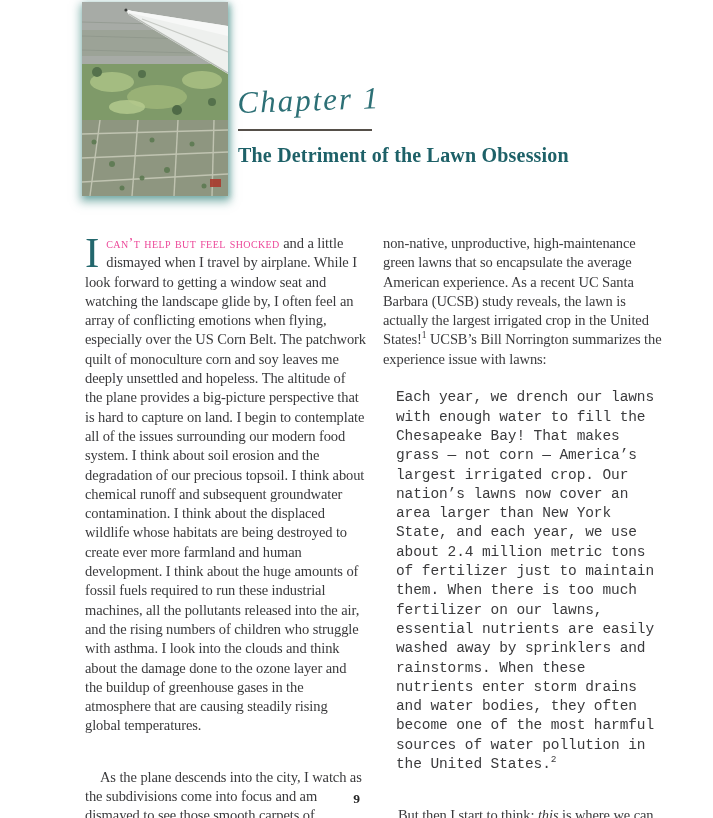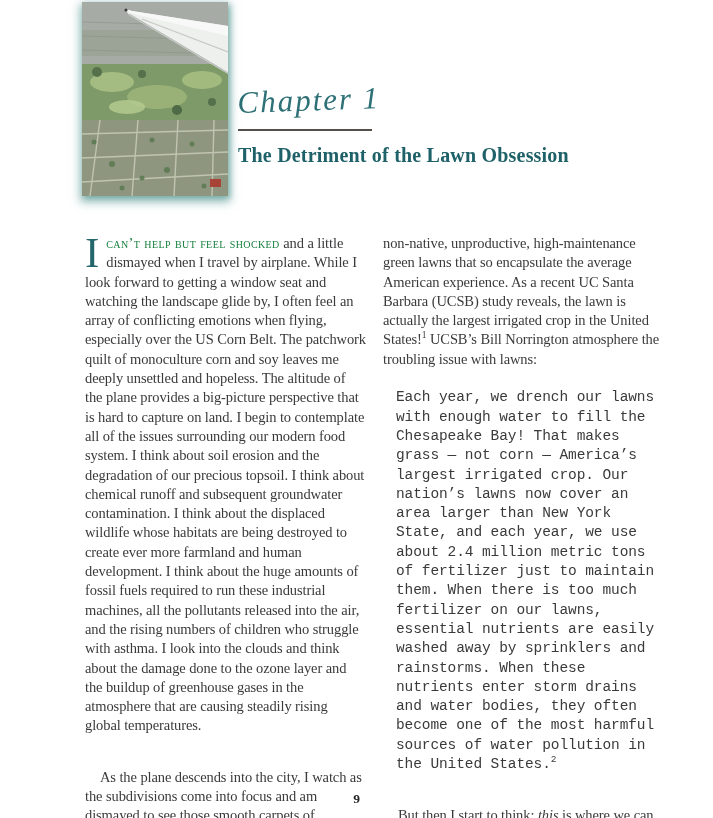--- a/index.html
+++ b/index.html
@@ -52,21 +52,21 @@
   .para.indent{text-indent:15px;margin-top:32px;}
   .dropcap{
     float:left;
     color:#23676d;
     font-size:43px;
     line-height:33px;
     padding:2px 7px 0 0;
   }
   .smallcaps{
     font-variant:small-caps;
-    color:#15803d;
+    color:#ec4899;
     letter-spacing:0.4px;
   }
   blockquote.quote{
     margin:19.3px 12px 19.3px 13px;
     padding:0;
     font-family:Liberation Mono, monospace;
   }
   sup.fn{font-size:9.5px;line-height:0;vertical-align:super;}
   em{font-style:italic;}
 
@@ -149,21 +149,21 @@
 
     <section class="col col-left">
       <p class="para">
         <span class="dropcap">I</span><span class="smallcaps">can’t help but feel shocked</span><span> and a little dismayed when I travel by airplane. While I look forward to getting a window seat and watching the landscape glide by, I often feel an array of conflicting emotions when flying, especially over the US Corn Belt. The patchwork quilt of monoculture corn and soy leaves me deeply unsettled and hopeless. The altitude of the plane provides a big-picture perspective that is hard to capture on land. I begin to contemplate all of the issues surrounding our modern food system. I think about soil erosion and the degradation of our precious topsoil. I think about chemical runoff and subsequent groundwater contamination. I think about the displaced wildlife whose habitats are being destroyed to create ever more farmland and human development. I think about the huge amounts of fossil fuels required to run these industrial machines, all the pollutants released into the air, and the rising numbers of children who struggle with asthma. I look into the clouds and think about the damage done to the ozone layer and the buildup of greenhouse gases in the atmosphere that are causing steadily rising global temperatures.</span>
       </p>
       <p class="para indent">As the plane descends into the city, I watch as the subdivisions come into focus and am dismayed to see those smooth carpets of</p>
     </section>
 
     <section class="col col-right">
       <p class="para">
-        <span>non-native, unproductive, high-maintenance green lawns that so encapsulate the average American experience. As a recent UC Santa Barbara (UCSB) study reveals, the lawn is actually the largest irrigated crop in the United States!</span><sup class="fn">1</sup><span> UCSB’s Bill Norrington atmosphere the troubling issue with lawns:</span>
+        <span>non-native, unproductive, high-maintenance green lawns that so encapsulate the average American experience. As a recent UC Santa Barbara (UCSB) study reveals, the lawn is actually the largest irrigated crop in the United States!</span><sup class="fn">1</sup><span> UCSB’s Bill Norrington summarizes the experience issue with lawns:</span>
       </p>
       <blockquote class="quote">
         <span>Each year, we drench our lawns with enough water to fill the Chesapeake Bay! That makes grass — not corn — America’s largest irrigated crop. Our nation’s lawns now cover an area larger than New York State, and each year, we use about 2.4 million metric tons of fertilizer just to maintain them. When there is too much fertilizer on our lawns, essential nutrients are easily washed away by sprinklers and rainstorms. When these nutrients enter storm drains and water bodies, they often become one of the most harmful sources of water pollution in the United States.</span><sup class="fn">2</sup>
       </blockquote>
       <p class="para indent">
         <span>But then I start to think: </span><em>this</em><span> is where we can make an impact! While changing the practices of the industrial agriculture giants is like turning around a massive cruise ship, we all have the</span>
       </p>
     </section>
 
   </main>

